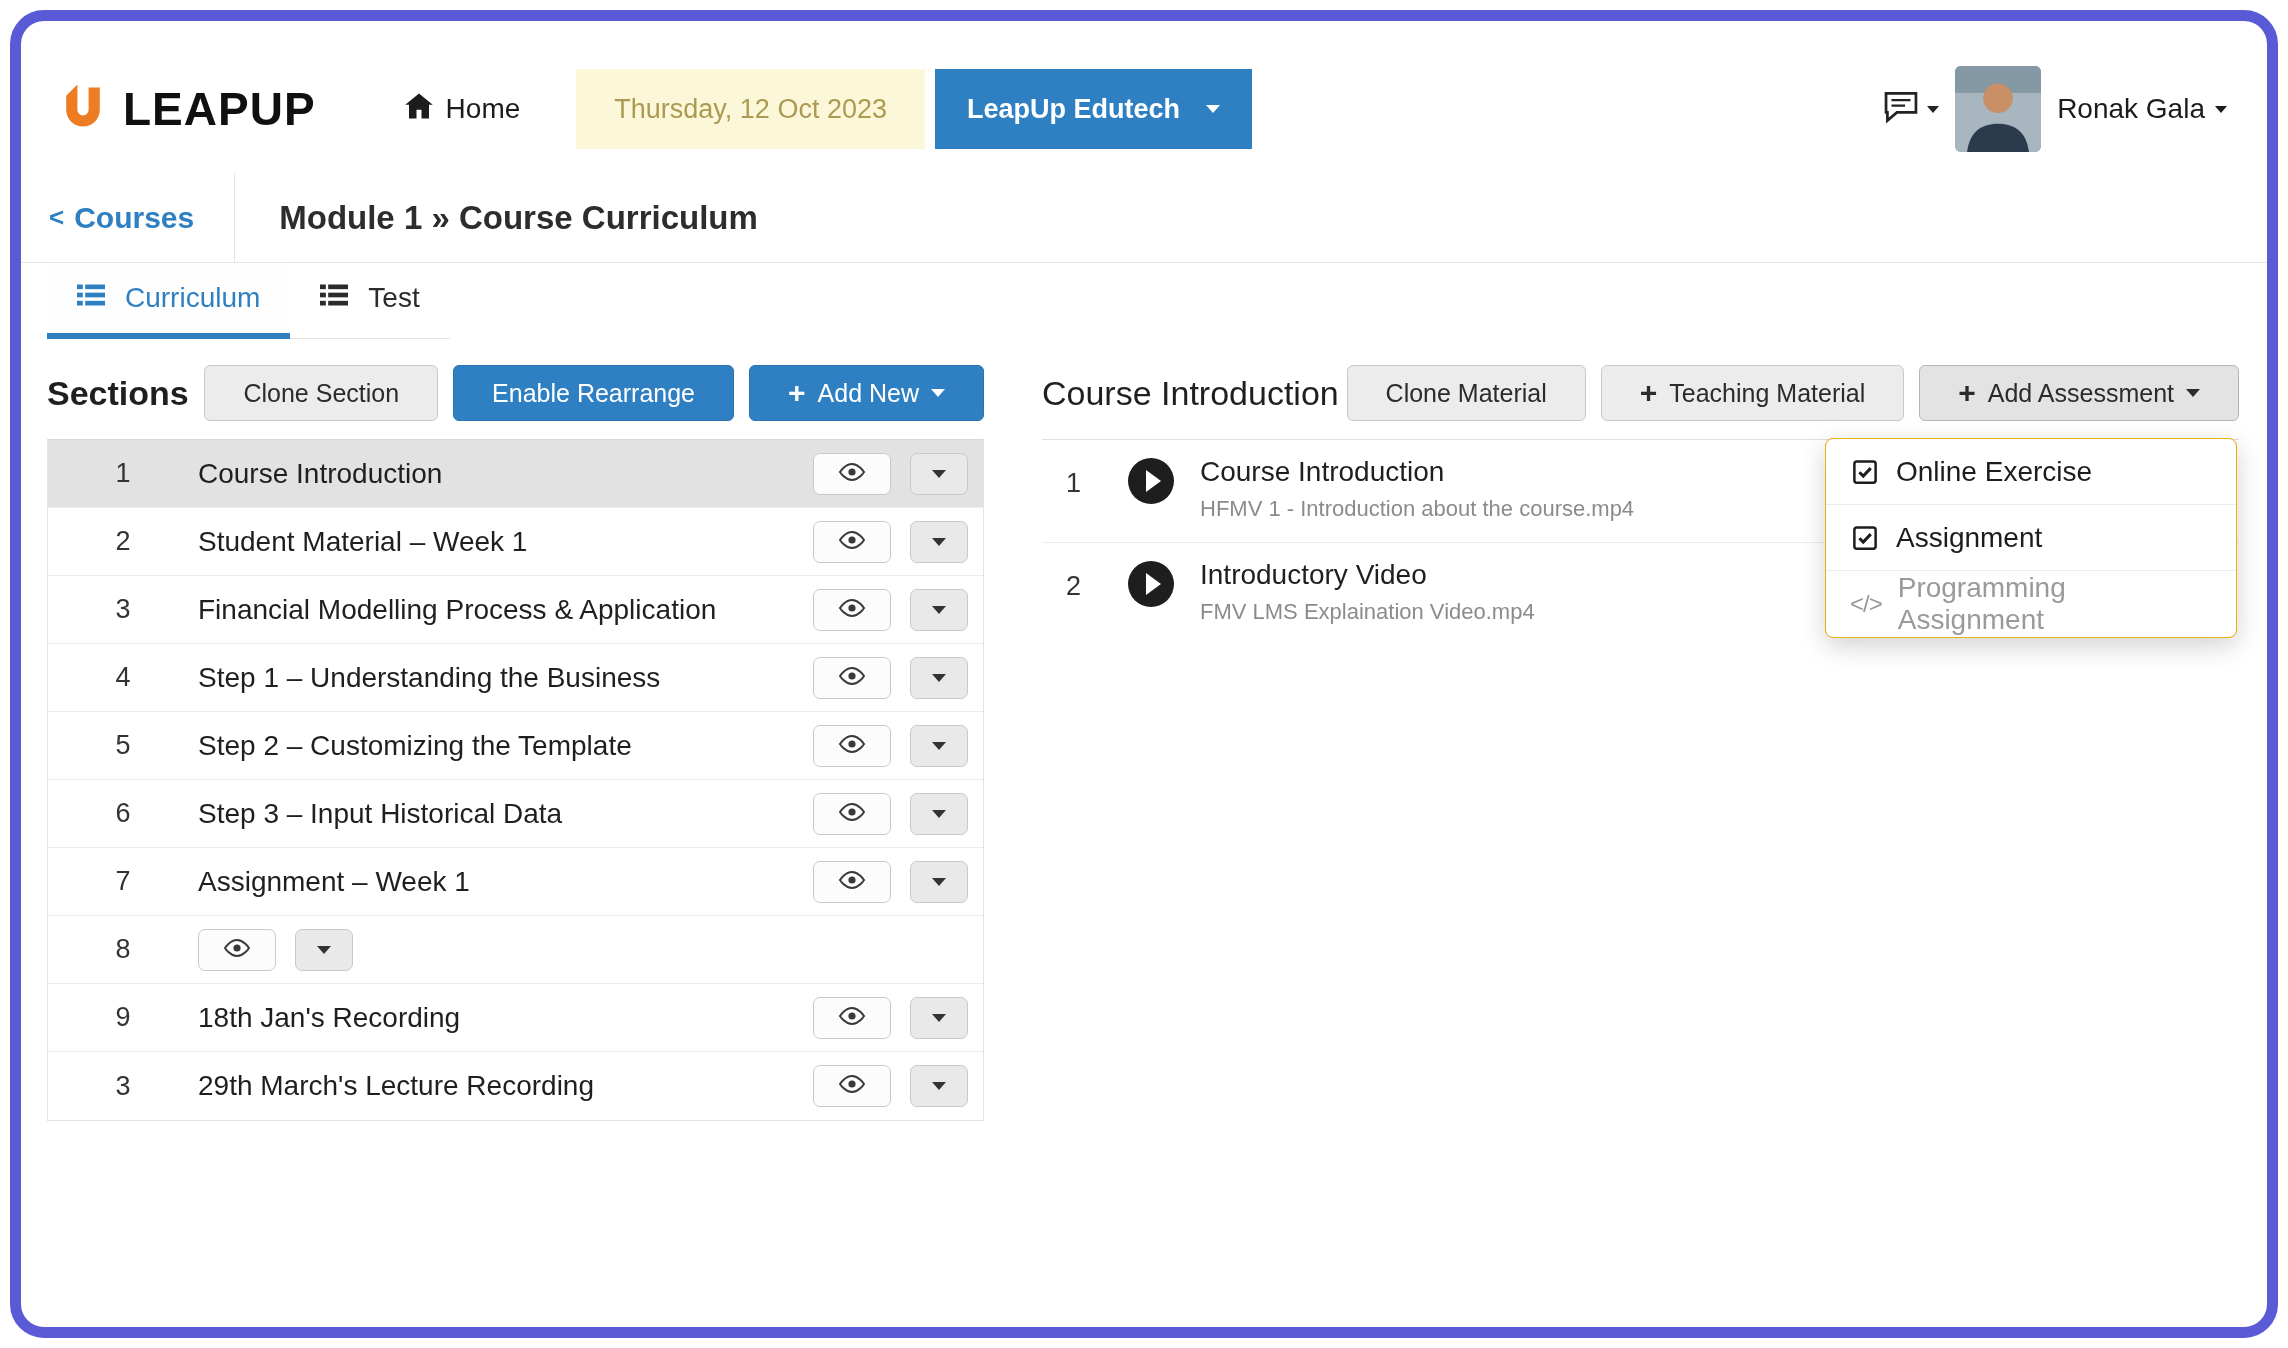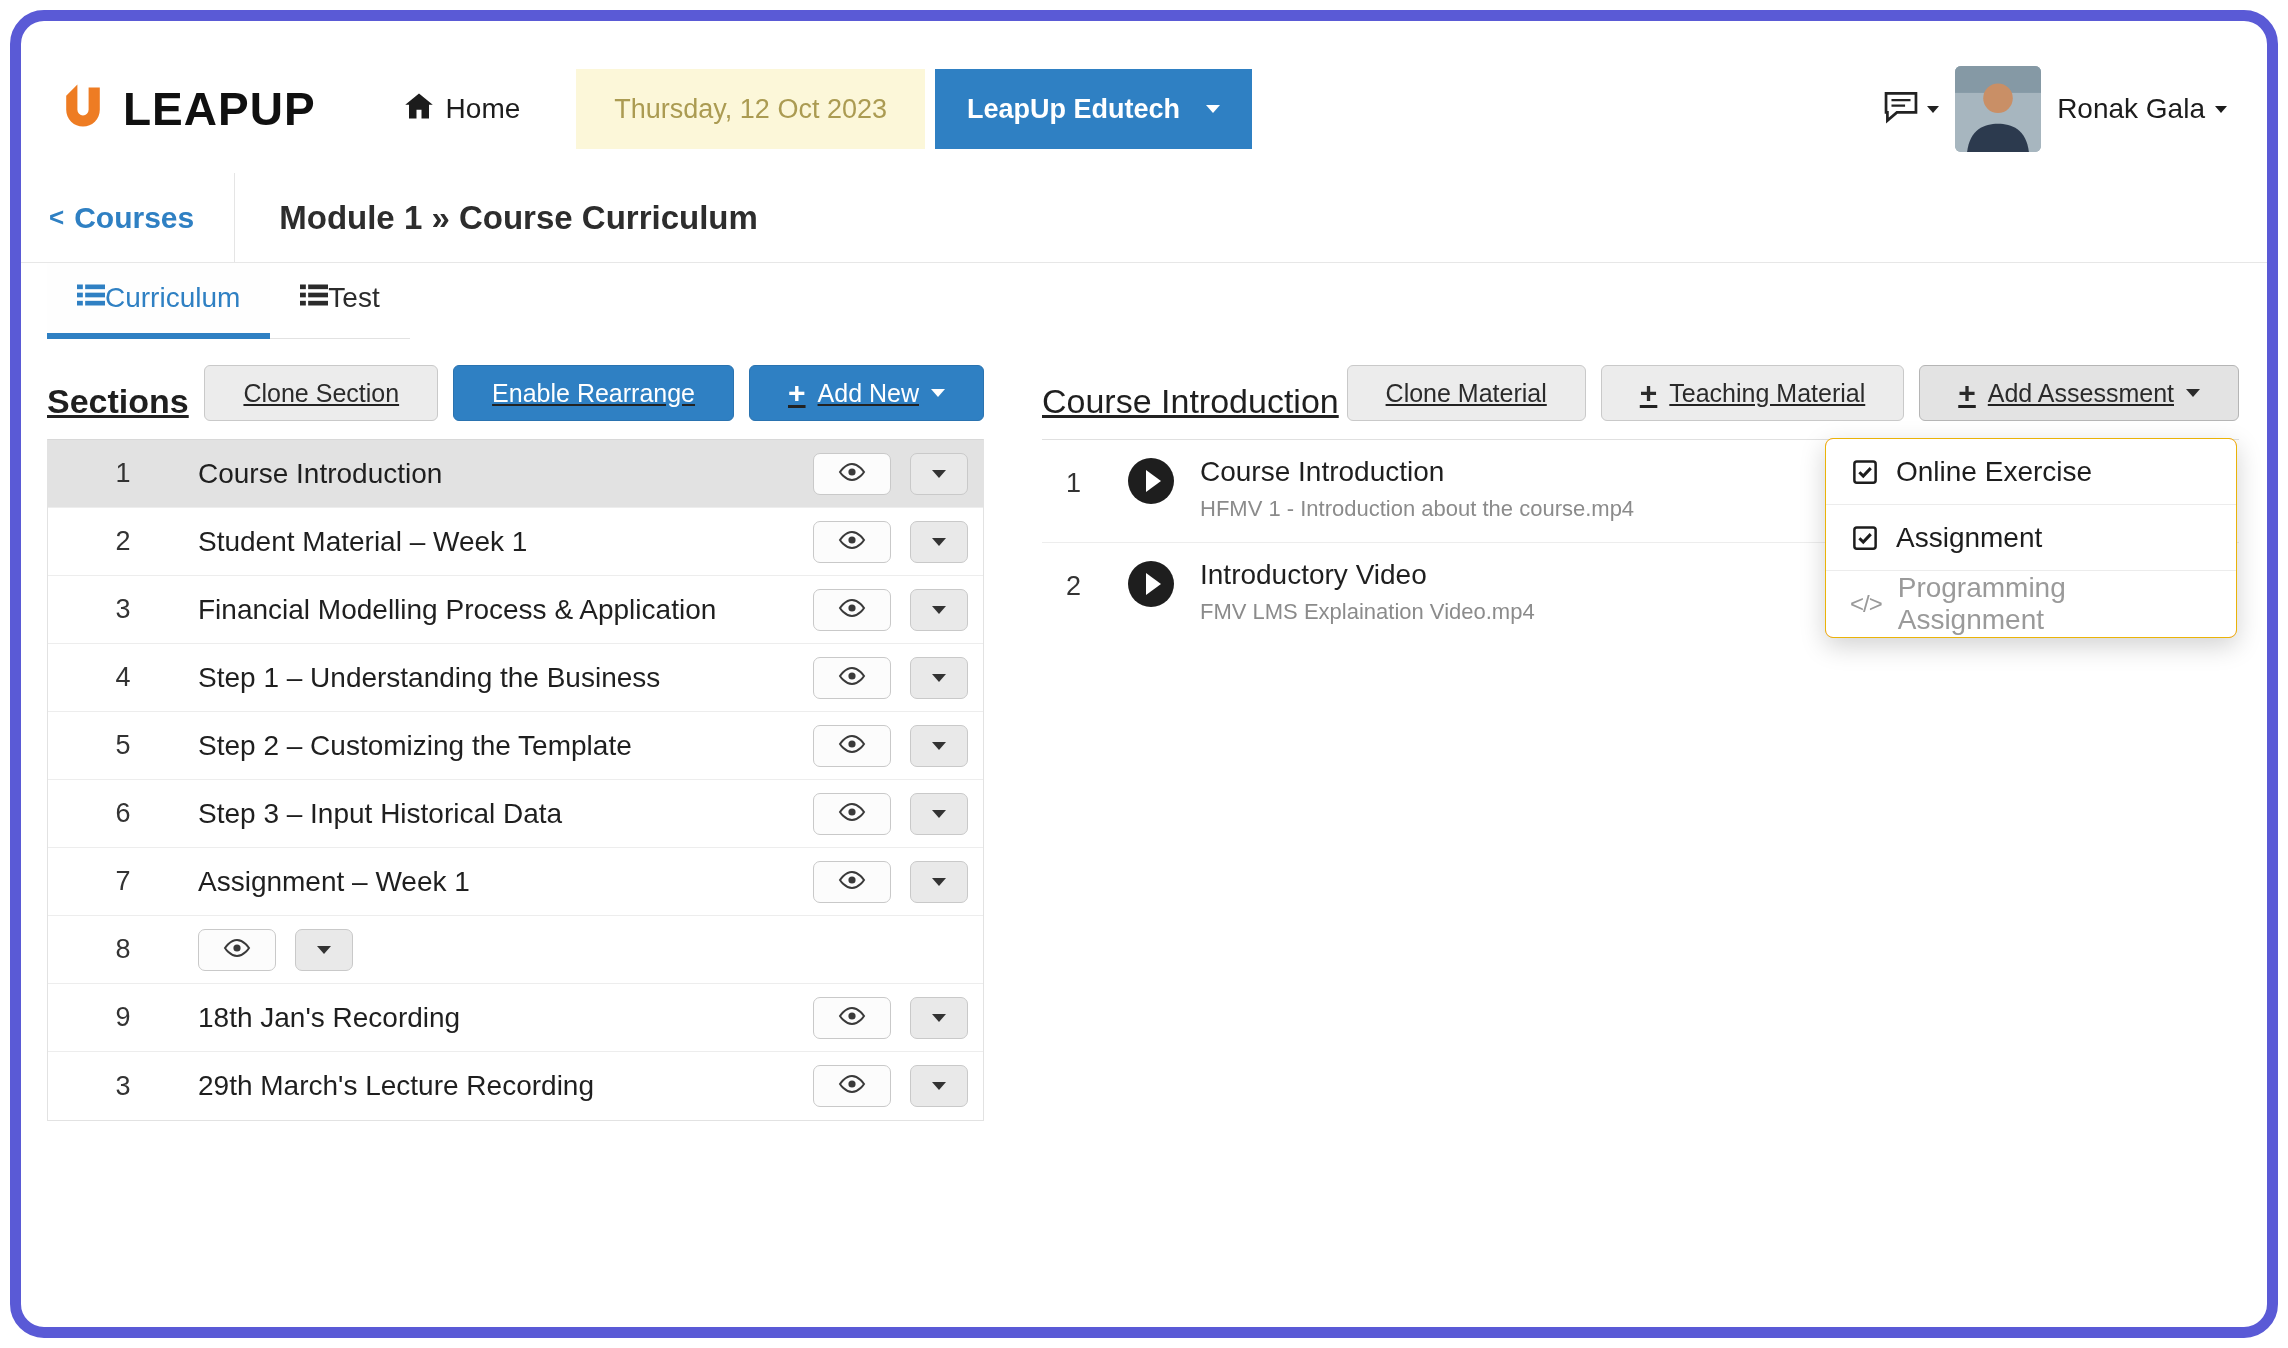--- a/index.html
+++ b/index.html
@@ -28,29 +28,29 @@
   
   .crumb-row { height:90px; border-bottom:1px solid #e7e7e7; display:flex; align-items:stretch; }
   .back-link { display:flex; align-items:center; gap:10px; padding:0 40px 0 28px;
     border-right:1px solid #e5e5e5; color:#2f80c3; font-size:30px; font-weight:600; cursor:pointer; }
   .back-chevron { font-size:26px; font-weight:700; }
   .crumb-title { display:flex; align-items:center; margin-left:44px; font-size:33px; font-weight:600; color:#2d2d2d; }
 
   
   .tabs-row { padding-left:26px; }
   .tabs { display:inline-flex; border-bottom:1px solid #e2e2e2; }
-  .tab { height:76px; padding:0 30px; display:flex; align-items:center; gap:0; font-size:28px;
+  .tab { height:76px; padding:0 30px; display:flex; align-items:center; gap:20px; font-size:28px;
     color:#2b2b2b; cursor:pointer; border-bottom:6px solid transparent; margin-bottom:-1px; }
   .tab.active { color:#2f80c3; border-bottom-color:#2f80c3; background:#fefefe; }
 
   
   .main { display:flex; align-items:flex-start; padding:26px 28px 0 26px; gap:58px; }
   .left-col { width:937px; flex:none; }
   .right-col { flex:1; position:relative; }
-  .panel-hd { display:flex; align-items:flex-end; height:56px; margin-bottom:18px;text-decoration:underline; }
+  .panel-hd { display:flex; align-items:center; height:56px; margin-bottom:18px; }
   .panel-title { font-size:34px; font-weight:600; color:#1f1f1f; }
   .panel-title.light { font-weight:500; }
   .hd-buttons { margin-left:auto; display:flex; gap:15px; }
   .btn { height:56px; border-radius:6px; font-size:25px; padding:0 38px; display:inline-flex;
     align-items:center; gap:12px; border:1px solid #c9c9c9; background:#ececec; color:#2b2b2b;
     cursor:pointer; white-space:nowrap; font-family:inherit; }
   .btn .plus { font-weight:700; font-size:30px; line-height:1; }
   .btn-blue { background:#2f80c3; border-color:#2a73b0; color:#fff; }
   .btn.pressed { background:#e3e3e3; border-color:#b5b5b5; }
 

